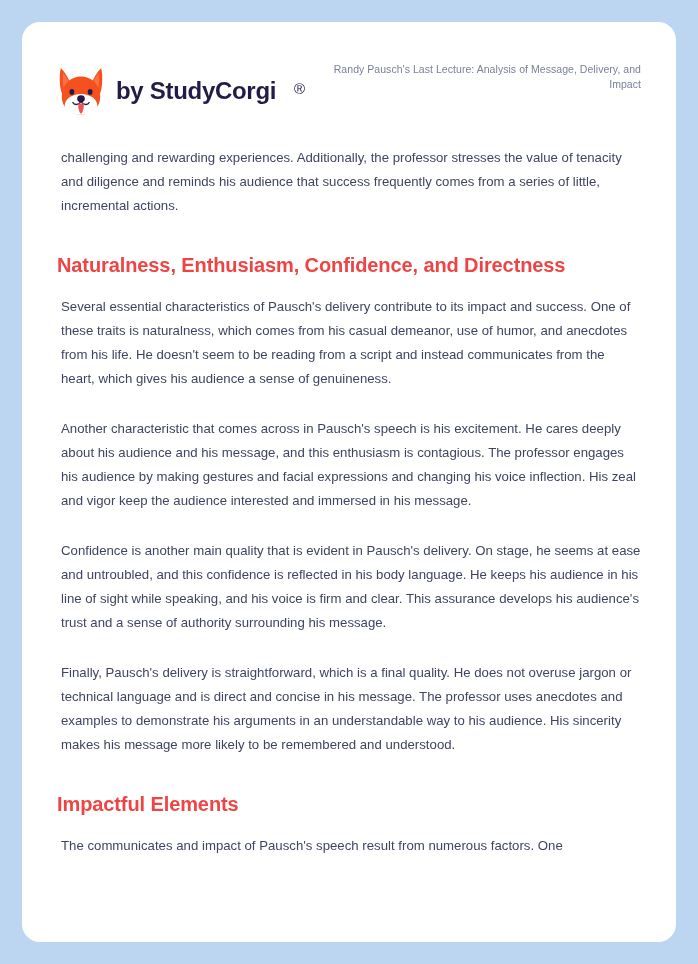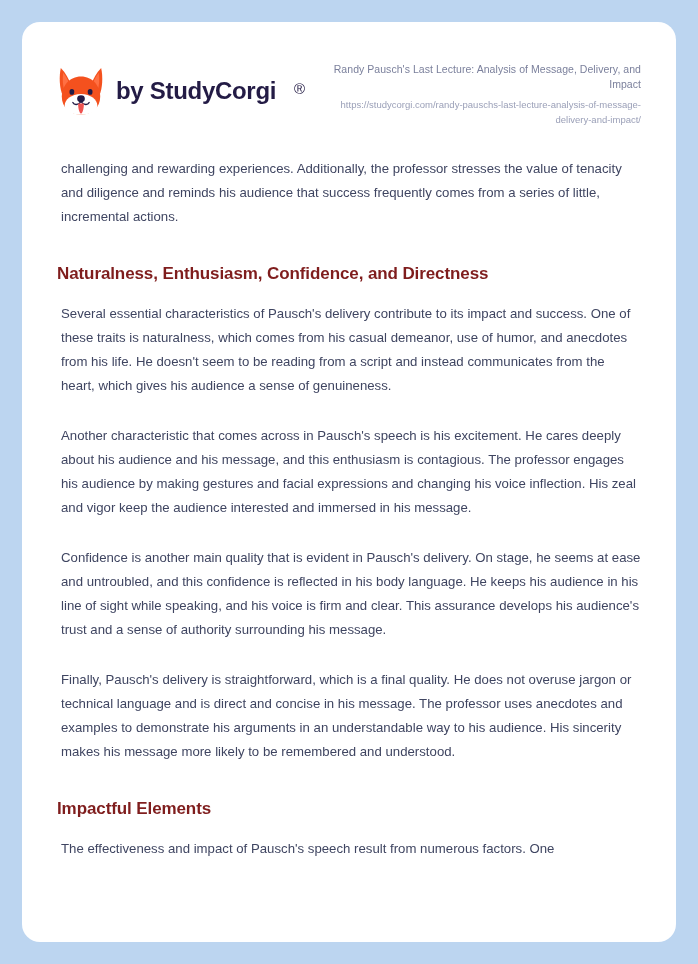--- a/index.html
+++ b/index.html
@@ -86,23 +86,23 @@
     line-height: 1.5;
     margin: 0;
     word-break: break-word;
   }
 
   
   .article {
     padding: 30px 35px 0 35px;
   }
   .article h2 {
-    font-size: 17px;
+    font-size: 20px;
     font-weight: bold;
-    color: #7f1d1d;
+    color: #ef4444;
     line-height: 1.35;
     margin: 34px 0 16px 0;
     letter-spacing: -0.1px;
   }
   .article h2:first-child { margin-top: 0; }
   .article p {
     font-size: 13.2px;
     color: #3f4561;
     line-height: 1.82;
     margin: 0 0 26px 4px;
@@ -143,29 +143,28 @@
         </svg>
       </span>
       <span class="brand-wordmark">
         <span class="brand-text">by StudyCorgi</span>
         <span class="brand-reg">®</span>
       </span>
     </div>
 
     <div class="header-meta">
       <p class="header-title">Randy Pausch's Last Lecture: Analysis of Message, Delivery, and Impact</p>
-      <p class="header-url">https://studycorgi.com/randy-pauschs-last-lecture-analysis-of-message-delivery-and-impact/</p>
     </div>
 
   </div>
 
   <div class="article">
       <p>challenging and rewarding experiences. Additionally, the professor stresses the value of tenacity and diligence and reminds his audience that success frequently comes from a series of little, incremental actions.</p>
       <h2>Naturalness, Enthusiasm, Confidence, and Directness</h2>
       <p>Several essential characteristics of Pausch's delivery contribute to its impact and success. One of these traits is naturalness, which comes from his casual demeanor, use of humor, and anecdotes from his life. He doesn't seem to be reading from a script and instead communicates from the heart, which gives his audience a sense of genuineness.</p>
       <p>Another characteristic that comes across in Pausch's speech is his excitement. He cares deeply about his audience and his message, and this enthusiasm is contagious. The professor engages his audience by making gestures and facial expressions and changing his voice inflection. His zeal and vigor keep the audience interested and immersed in his message.</p>
       <p>Confidence is another main quality that is evident in Pausch's delivery. On stage, he seems at ease and untroubled, and this confidence is reflected in his body language. He keeps his audience in his line of sight while speaking, and his voice is firm and clear. This assurance develops his audience's trust and a sense of authority surrounding his message.</p>
       <p>Finally, Pausch's delivery is straightforward, which is a final quality. He does not overuse jargon or technical language and is direct and concise in his message. The professor uses anecdotes and examples to demonstrate his arguments in an understandable way to his audience. His sincerity makes his message more likely to be remembered and understood.</p>
       <h2>Impactful Elements</h2>
-      <p>The effectiveness and impact of Pausch's speech result from numerous factors. One</p>
+      <p>The communicates and impact of Pausch's speech result from numerous factors. One</p>
     </div>
 
 </div>
 
 </body></html>

